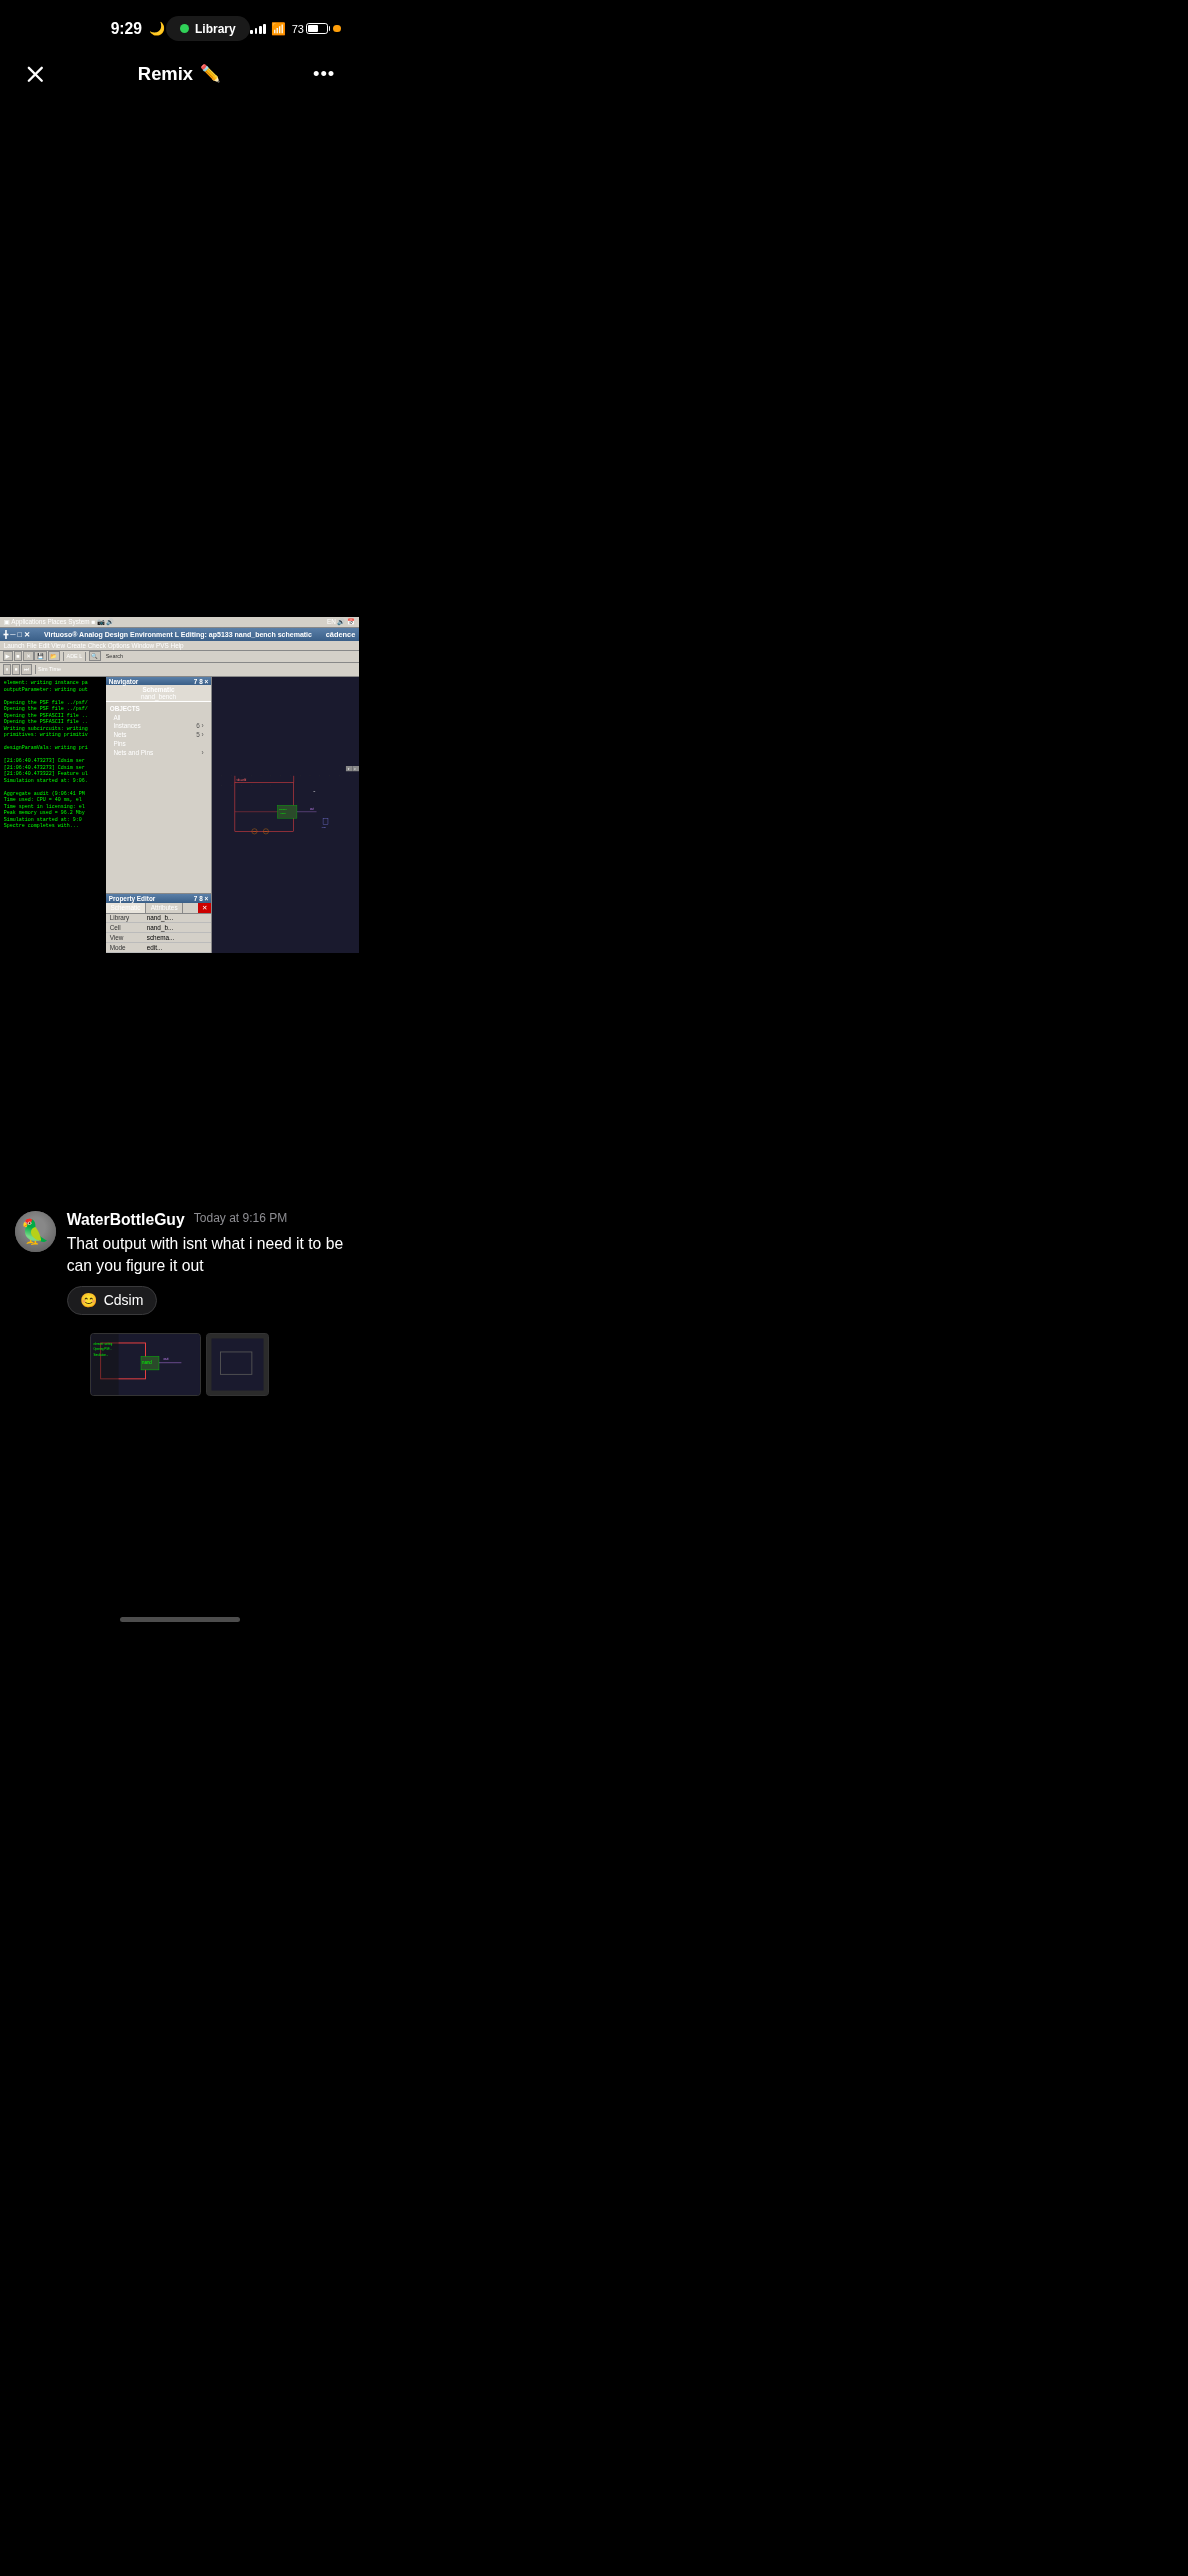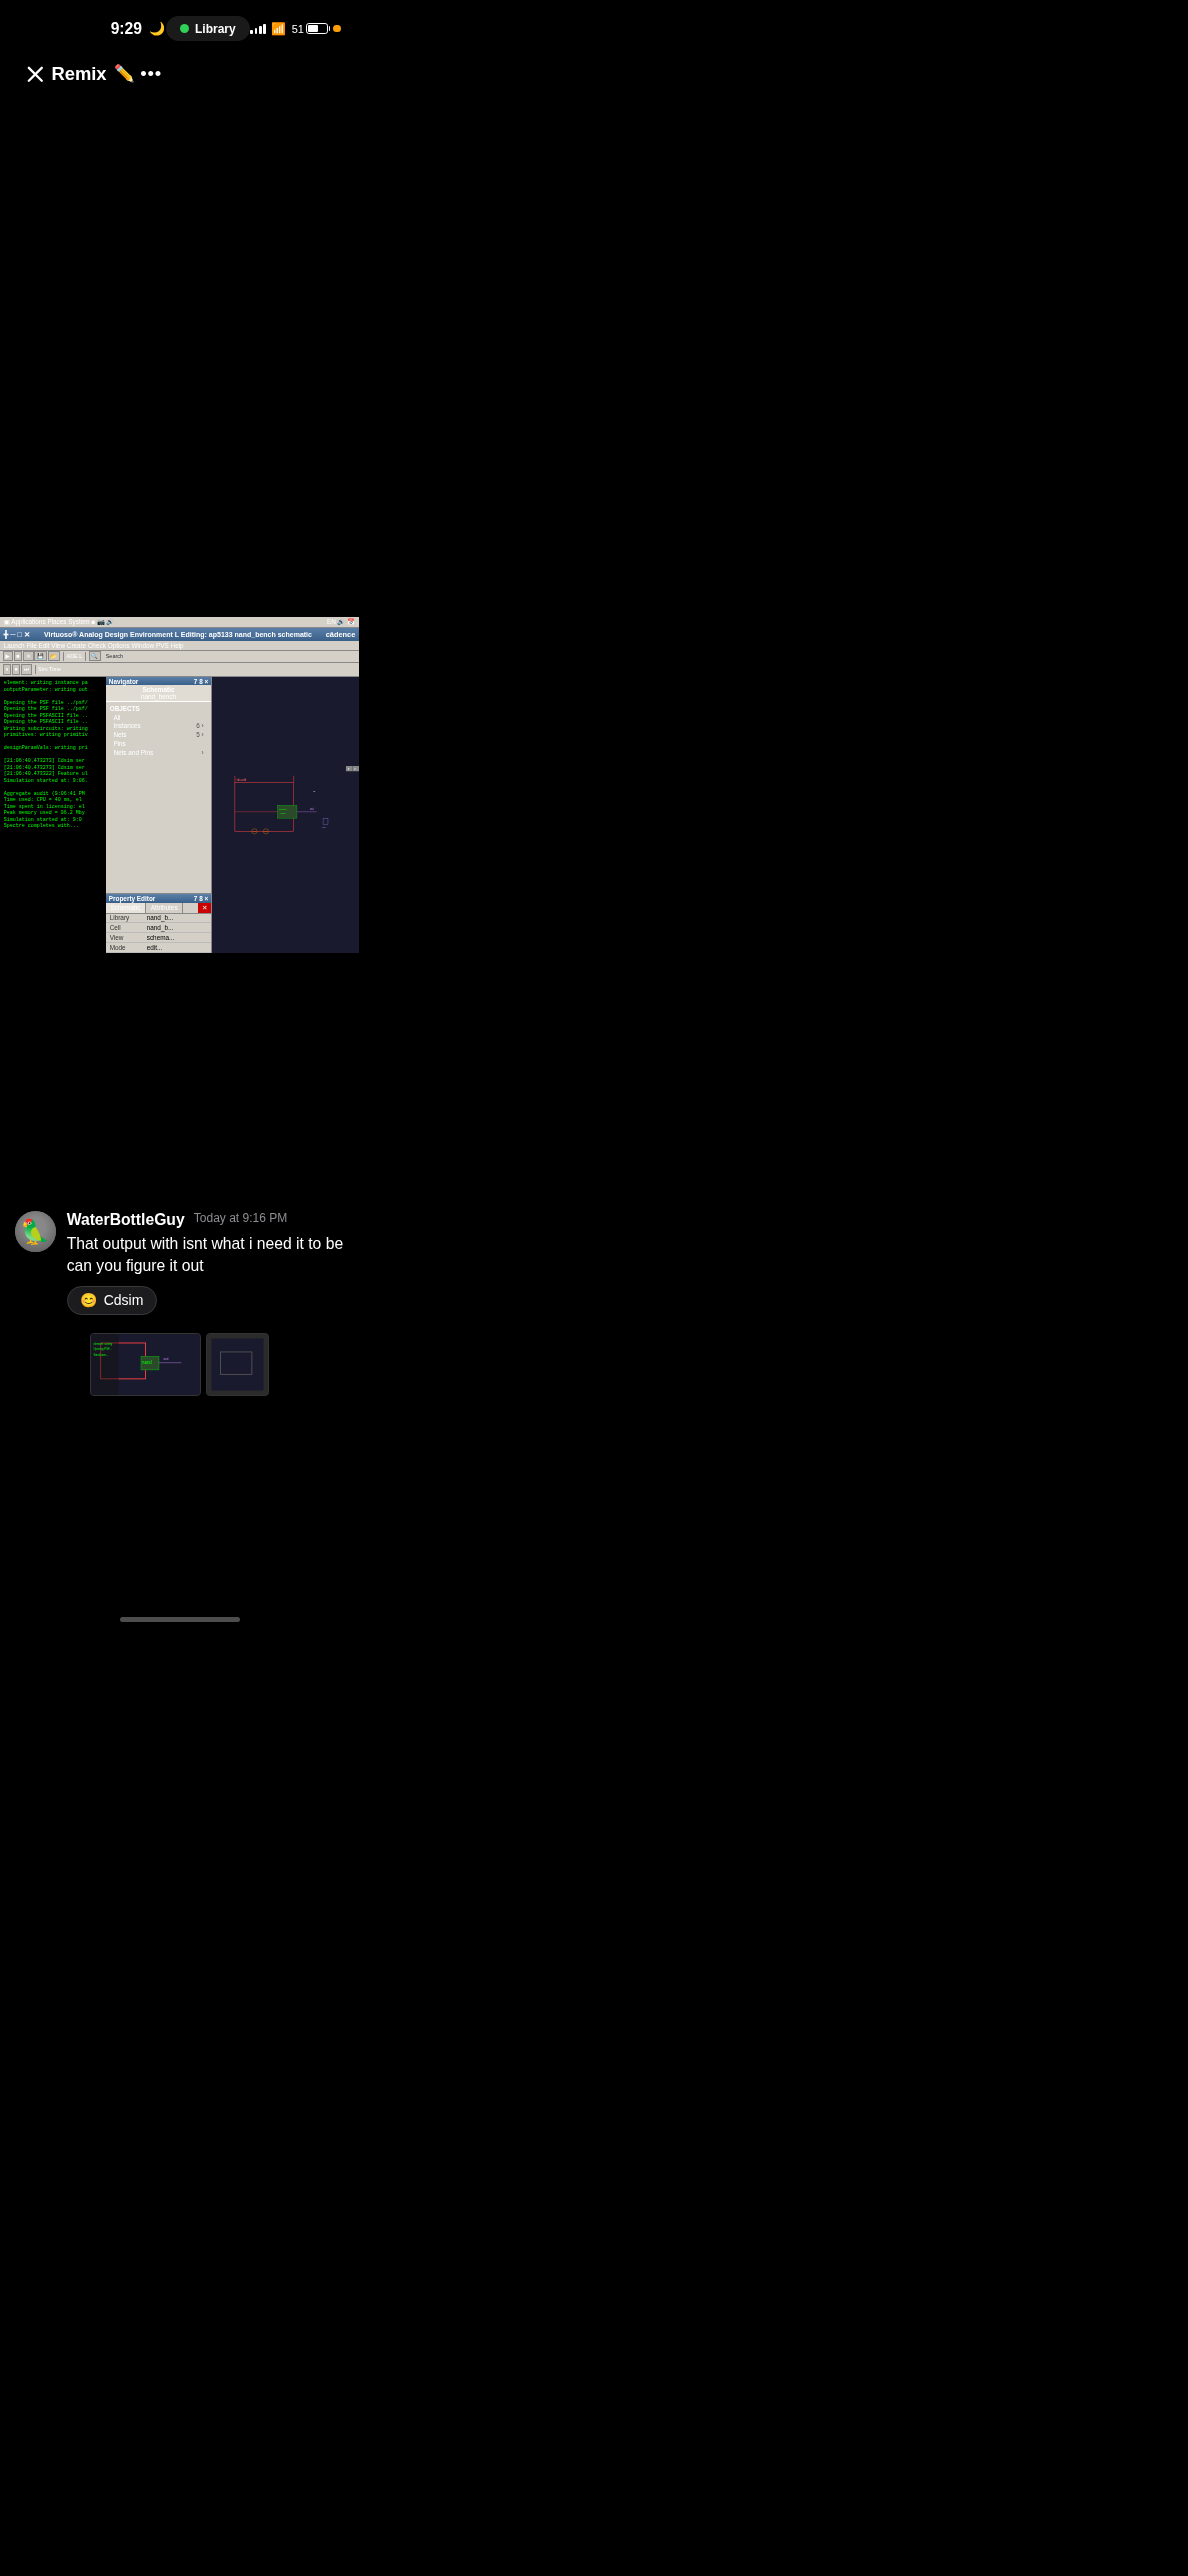--- a/index.html
+++ b/index.html
@@ -90,20 +90,21 @@
     .orange-dot {
       width: 7.4px; height: 7.4px;
       background: #ff9f0a;
       border-radius: 50%;
     }
 
     
     .top-bar {
       display: flex;
       align-items: center;
+      justify-content: space-between;
       padding: 7.4px 18.4px 11px;
     }
     .close-btn {
       width: 33px; height: 33px;
       display: flex; align-items: center; justify-content: center;
       cursor: pointer;
     }
     .close-btn svg { width: 16.6px; height: 16.6px; }
     .remix-btn {
       display: flex;
@@ -376,21 +377,21 @@
   </div>
   <div class="status-right">
     <div class="signal-bars">
       <span style="height:3.7px;"></span>
       <span style="height:5.5px;"></span>
       <span style="height:7.4px;"></span>
       <span style="height:10px;"></span>
     </div>
     <span class="wifi-icon">📶</span>
     <div class="battery-container">
-      <span>51</span>
+      <span>73</span>
       <div class="battery-body">
         <div class="battery-fill"></div>
       </div>
     </div>
     <div class="orange-dot"></div>
   </div>
 </div>
 
 <div class="top-bar">
   <div class="close-btn">

